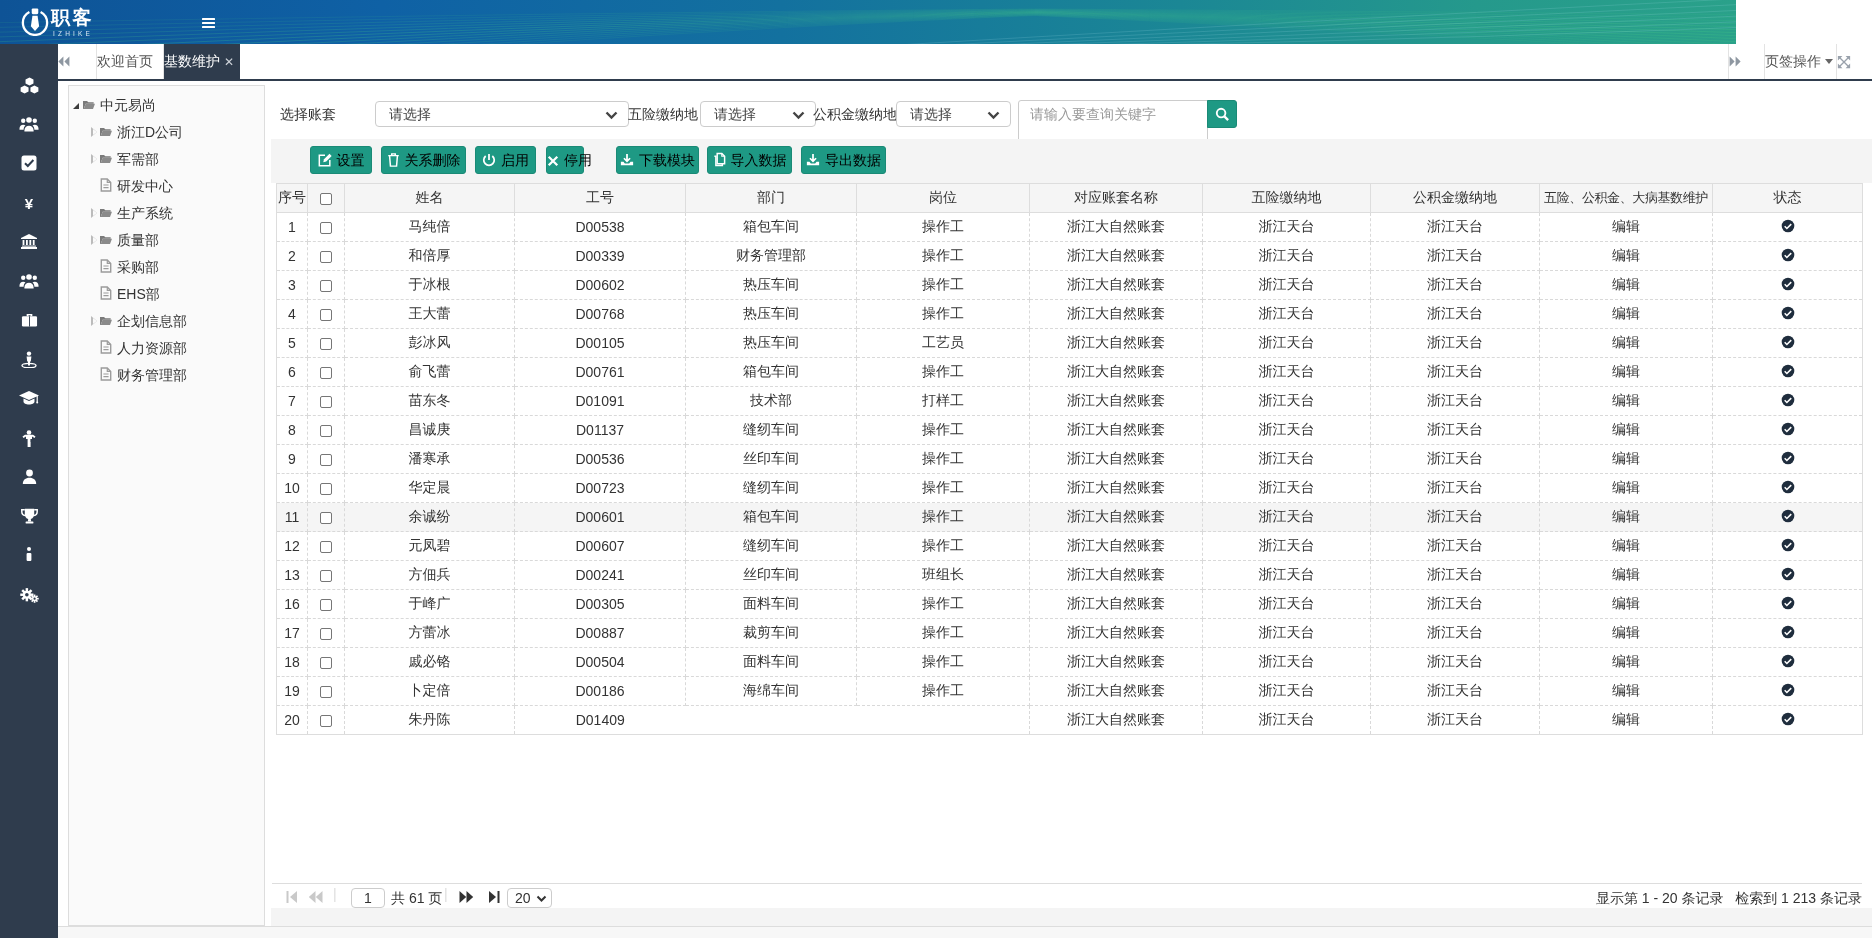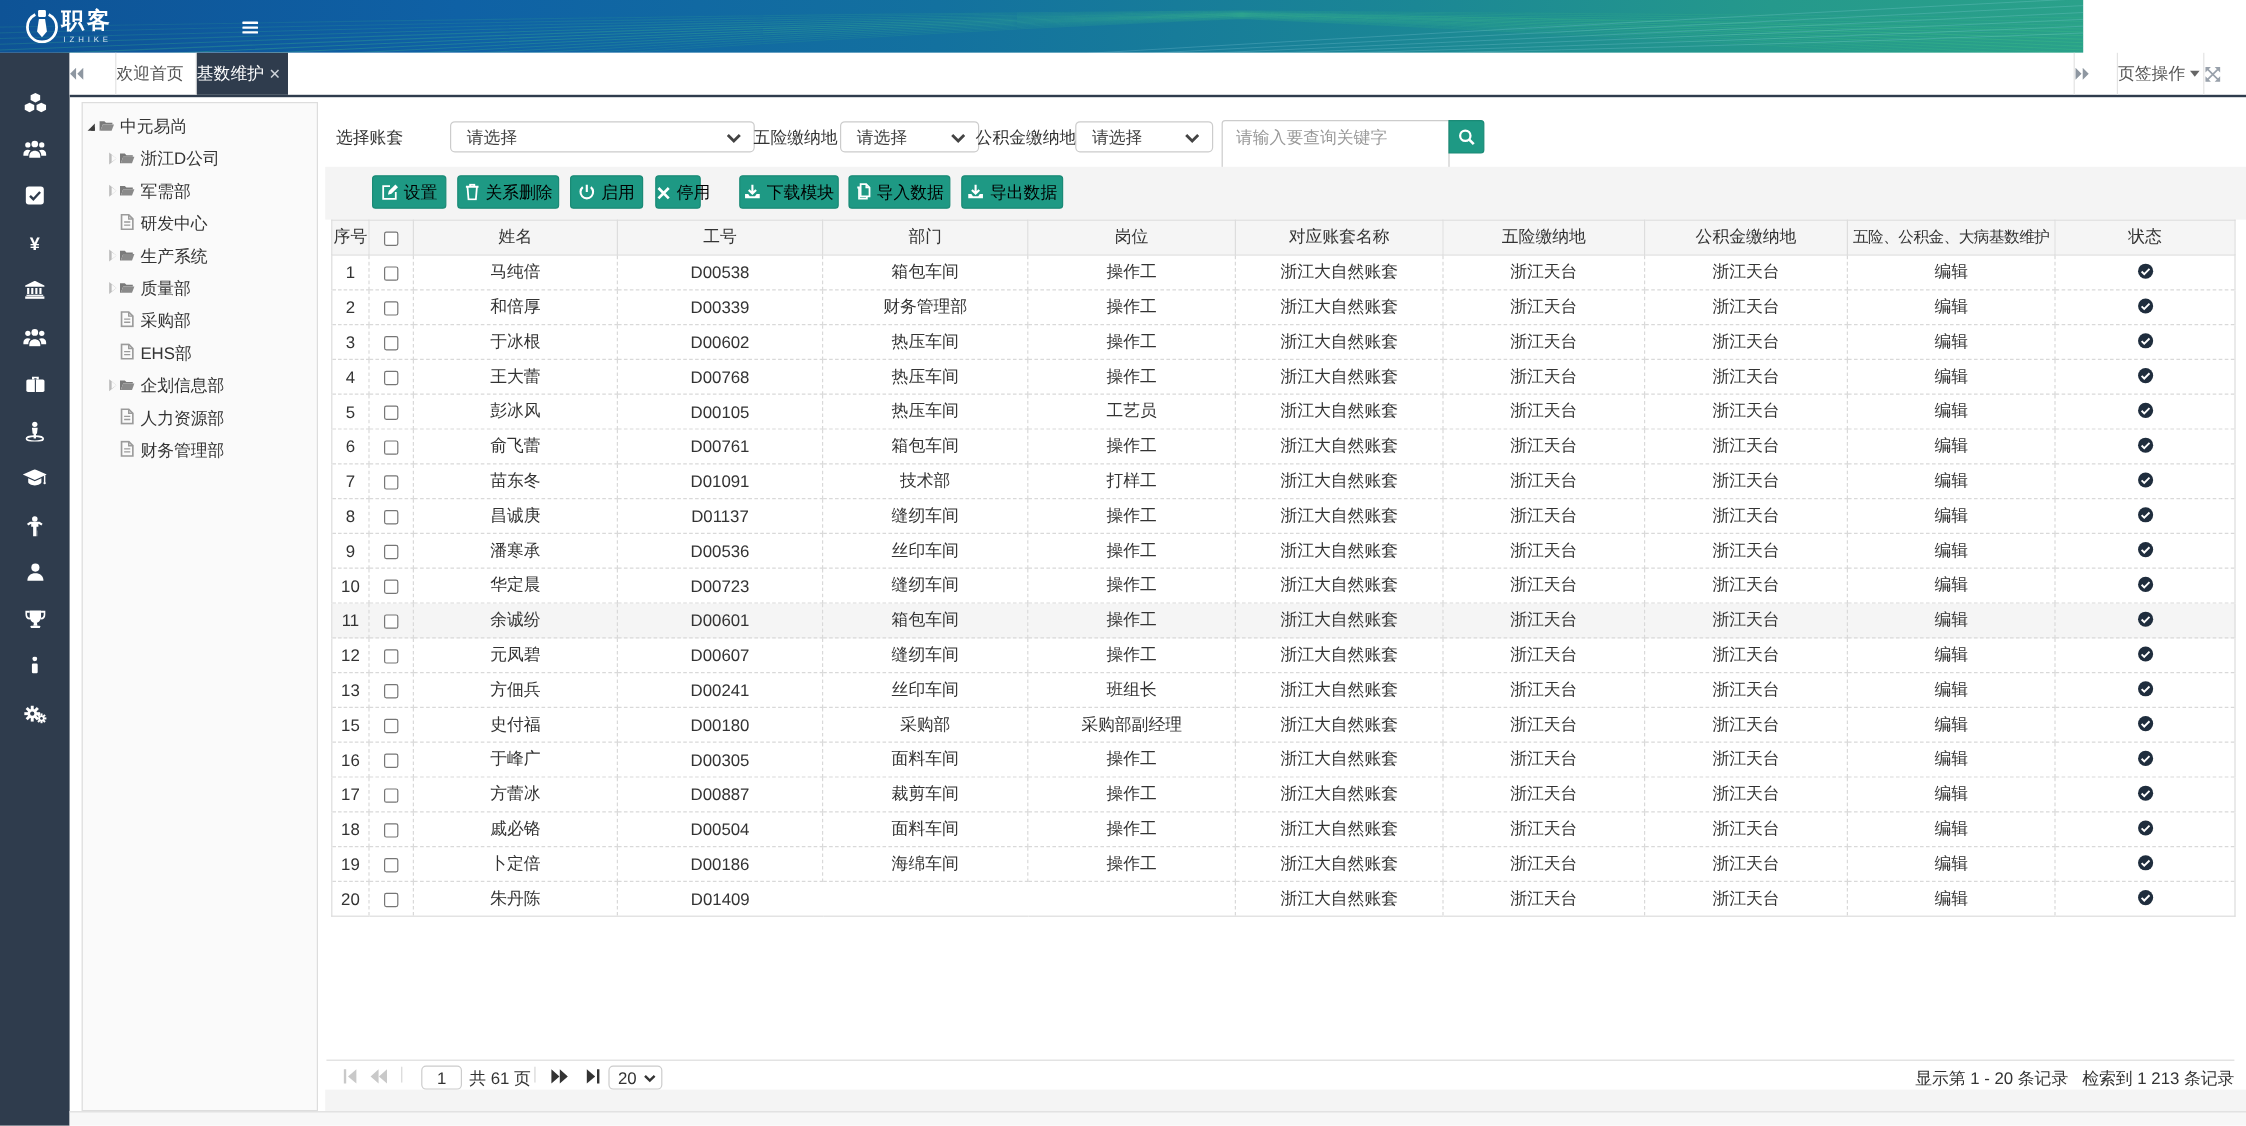--- a/index.html
+++ b/index.html
@@ -591,36 +591,20 @@
         <td>浙江大自然账套</td>
         <td>浙江天台</td>
         <td>浙江天台</td>
         <td>编辑</td>
         <td><svg width="14" height="14" viewBox="0 0 16 16">
             <circle cx="8" cy="8" r="7.2" fill="#1f2d3d"></circle>
             <path d="M4.2 8.3l2.5 2.5 5-5" stroke="#fff" stroke-width="1.8" fill="none"></path>
           </svg></td>
       </tr>
 <tr>
-        <td>15</td>
-        <td><span class="cb"></span></td>
-        <td>史付福</td>
-        <td>D00180</td>
-        <td>采购部</td>
-        <td>采购部副经理</td>
-        <td>浙江大自然账套</td>
-        <td>浙江天台</td>
-        <td>浙江天台</td>
-        <td>编辑</td>
-        <td><svg width="14" height="14" viewBox="0 0 16 16">
-            <circle cx="8" cy="8" r="7.2" fill="#1f2d3d"></circle>
-            <path d="M4.2 8.3l2.5 2.5 5-5" stroke="#fff" stroke-width="1.8" fill="none"></path>
-          </svg></td>
-      </tr>
-<tr>
         <td>16</td>
         <td><span class="cb"></span></td>
         <td>于峰广</td>
         <td>D00305</td>
         <td>面料车间</td>
         <td>操作工</td>
         <td>浙江大自然账套</td>
         <td>浙江天台</td>
         <td>浙江天台</td>
         <td>编辑</td>

